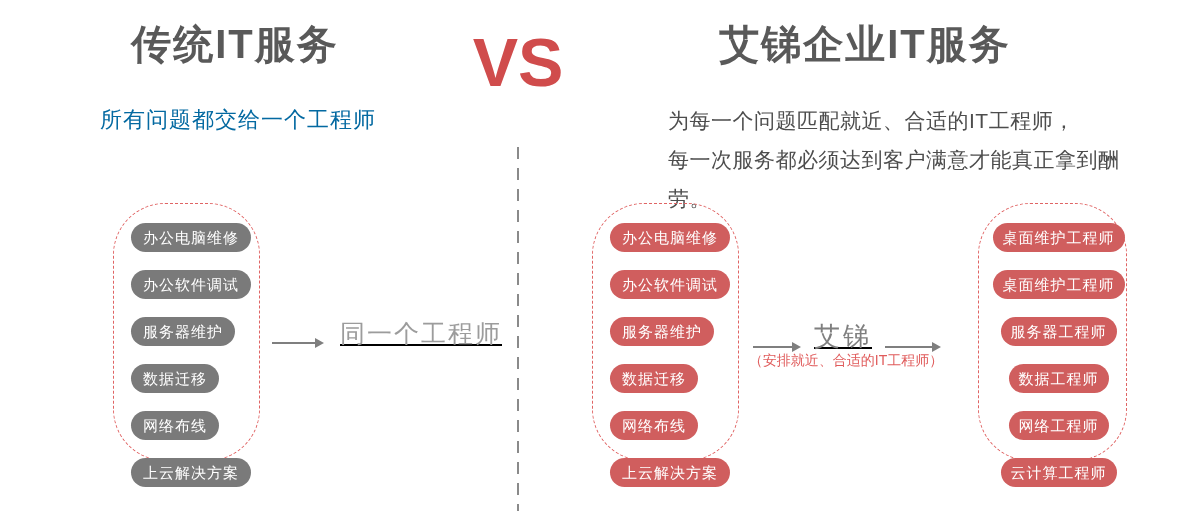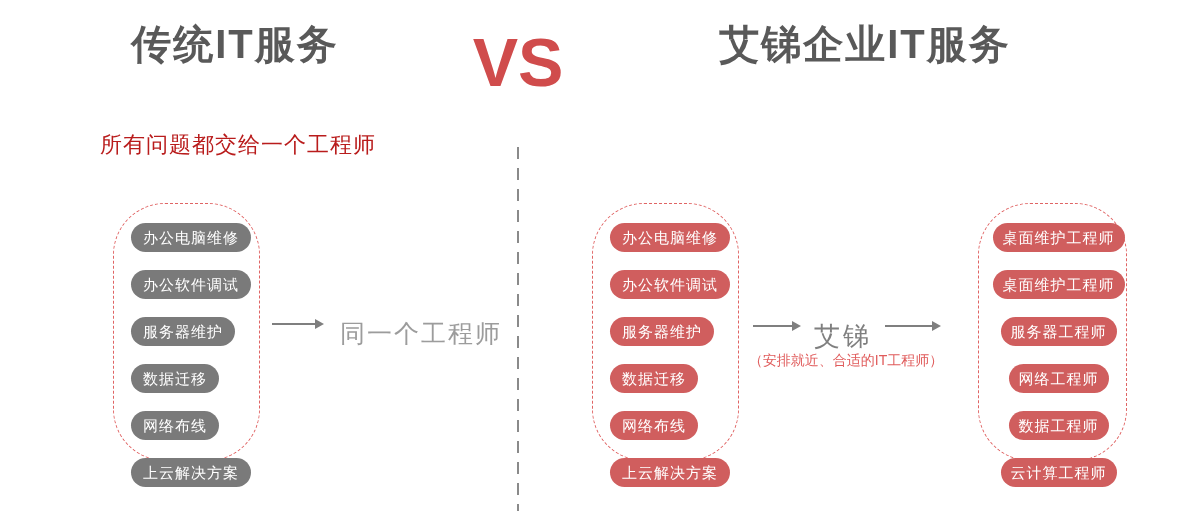--- a/index.html
+++ b/index.html
@@ -10,21 +10,21 @@
   }
   
   .big-title {
     position:absolute; top:22px; font-size:40px; font-weight:bold;
     color:#595959; text-align:center; letter-spacing:2px; line-height:1.1;
   }
   .left-title  { left:90px;  width:290px; }
   .right-title { left:700px; width:330px; }
   .left-subtitle {
     position:absolute; top:105px; left:100px; width:300px;
-    font-size:22px; color:#b91c1c; letter-spacing:1px;margin-top:25px;
+    font-size:22px; color:#0369a1; letter-spacing:1px;
   }
   .right-subtitle {
     position:absolute; top:101px; left:668px; width:490px;
     font-size:21px; color:#4d4d4d; line-height:39px; letter-spacing:0.5px;
   }
   .vs {
     position:absolute; top:28px; left:466px; width:104px; text-align:center;
     font-size:68px; line-height:1; font-weight:bold; color:#d04c4c;
   }
   
@@ -43,21 +43,21 @@
   .mid-box   { left:592px; width:147px; }
   .right-box { left:978px; width:149px; padding:19px 0 0 12px; align-items:center; }
   .pill {
     height:29px; line-height:29px; border-radius:15px; padding:0 12px;
     font-size:15px; color:#ffffff; letter-spacing:1px; white-space:nowrap;
   }
   .left-box  .pill { background:#7a7a7a; }
   .mid-box   .pill { background:#d05e5e; }
   .right-box .pill { background:#d05e5e; padding:0 10px; }
   
-  .flow { position:absolute; display:flex; align-items:flex-start; }
+  .flow { position:absolute; display:flex; align-items:flex-end;text-decoration:underline; }
   .left-flow  { left:272px; top:317px; gap:16px; }
   .right-flow { left:753px; top:319px; gap:13px; }
   .flow-label-big { font-size:25px; color:#9c9c9c; letter-spacing:2px; white-space:nowrap; }
   .broker-label   { font-size:26px; color:#7f7f7f; letter-spacing:3px; white-space:nowrap; }
   .broker-note {
     position:absolute; left:738px; top:352px; width:216px; text-align:center;
     font-size:14px; color:#e05b5b; white-space:nowrap;
   }
   .arrow-svg { display:block; }
 </style>
@@ -83,20 +83,24 @@
       <line x1="0" y1="7" x2="43" y2="7" stroke="#7f7f7f" stroke-width="2"></line>
       <polygon points="43,2 52,7 43,12" fill="#7f7f7f"></polygon>
     </svg>
     <span class="flow-label-big">同一个工程师</span>
   </div>
 
   <div class="vs">VS</div>
   <div class="divider"></div>
 
   <div class="big-title right-title">艾锑企业IT服务</div>
+  <div class="right-subtitle">
+    <div>为每一个问题匹配就近、合适的IT工程师，</div>
+    <div>每一次服务都必须达到客户满意才能真正拿到酬劳。</div>
+  </div>
 
   <div class="box mid-box">
       <div class="pill">办公电脑维修</div>
       <div class="pill">办公软件调试</div>
       <div class="pill">服务器维护</div>
       <div class="pill">数据迁移</div>
       <div class="pill">网络布线</div>
       <div class="pill">上云解决方案</div>
     </div>
 
@@ -110,18 +114,18 @@
       <line x1="0" y1="7" x2="47" y2="7" stroke="#7f7f7f" stroke-width="2"></line>
       <polygon points="47,2 56,7 47,12" fill="#7f7f7f"></polygon>
     </svg>
   </div>
   <div class="broker-note">（安排就近、合适的IT工程师）</div>
 
   <div class="box right-box">
       <div class="pill">桌面维护工程师</div>
       <div class="pill">桌面维护工程师</div>
       <div class="pill">服务器工程师</div>
+      <div class="pill">数据工程师</div>
       <div class="pill">网络工程师</div>
-      <div class="pill">数据工程师</div>
       <div class="pill">云计算工程师</div>
     </div>
 
 </div>
 
 </body></html>

